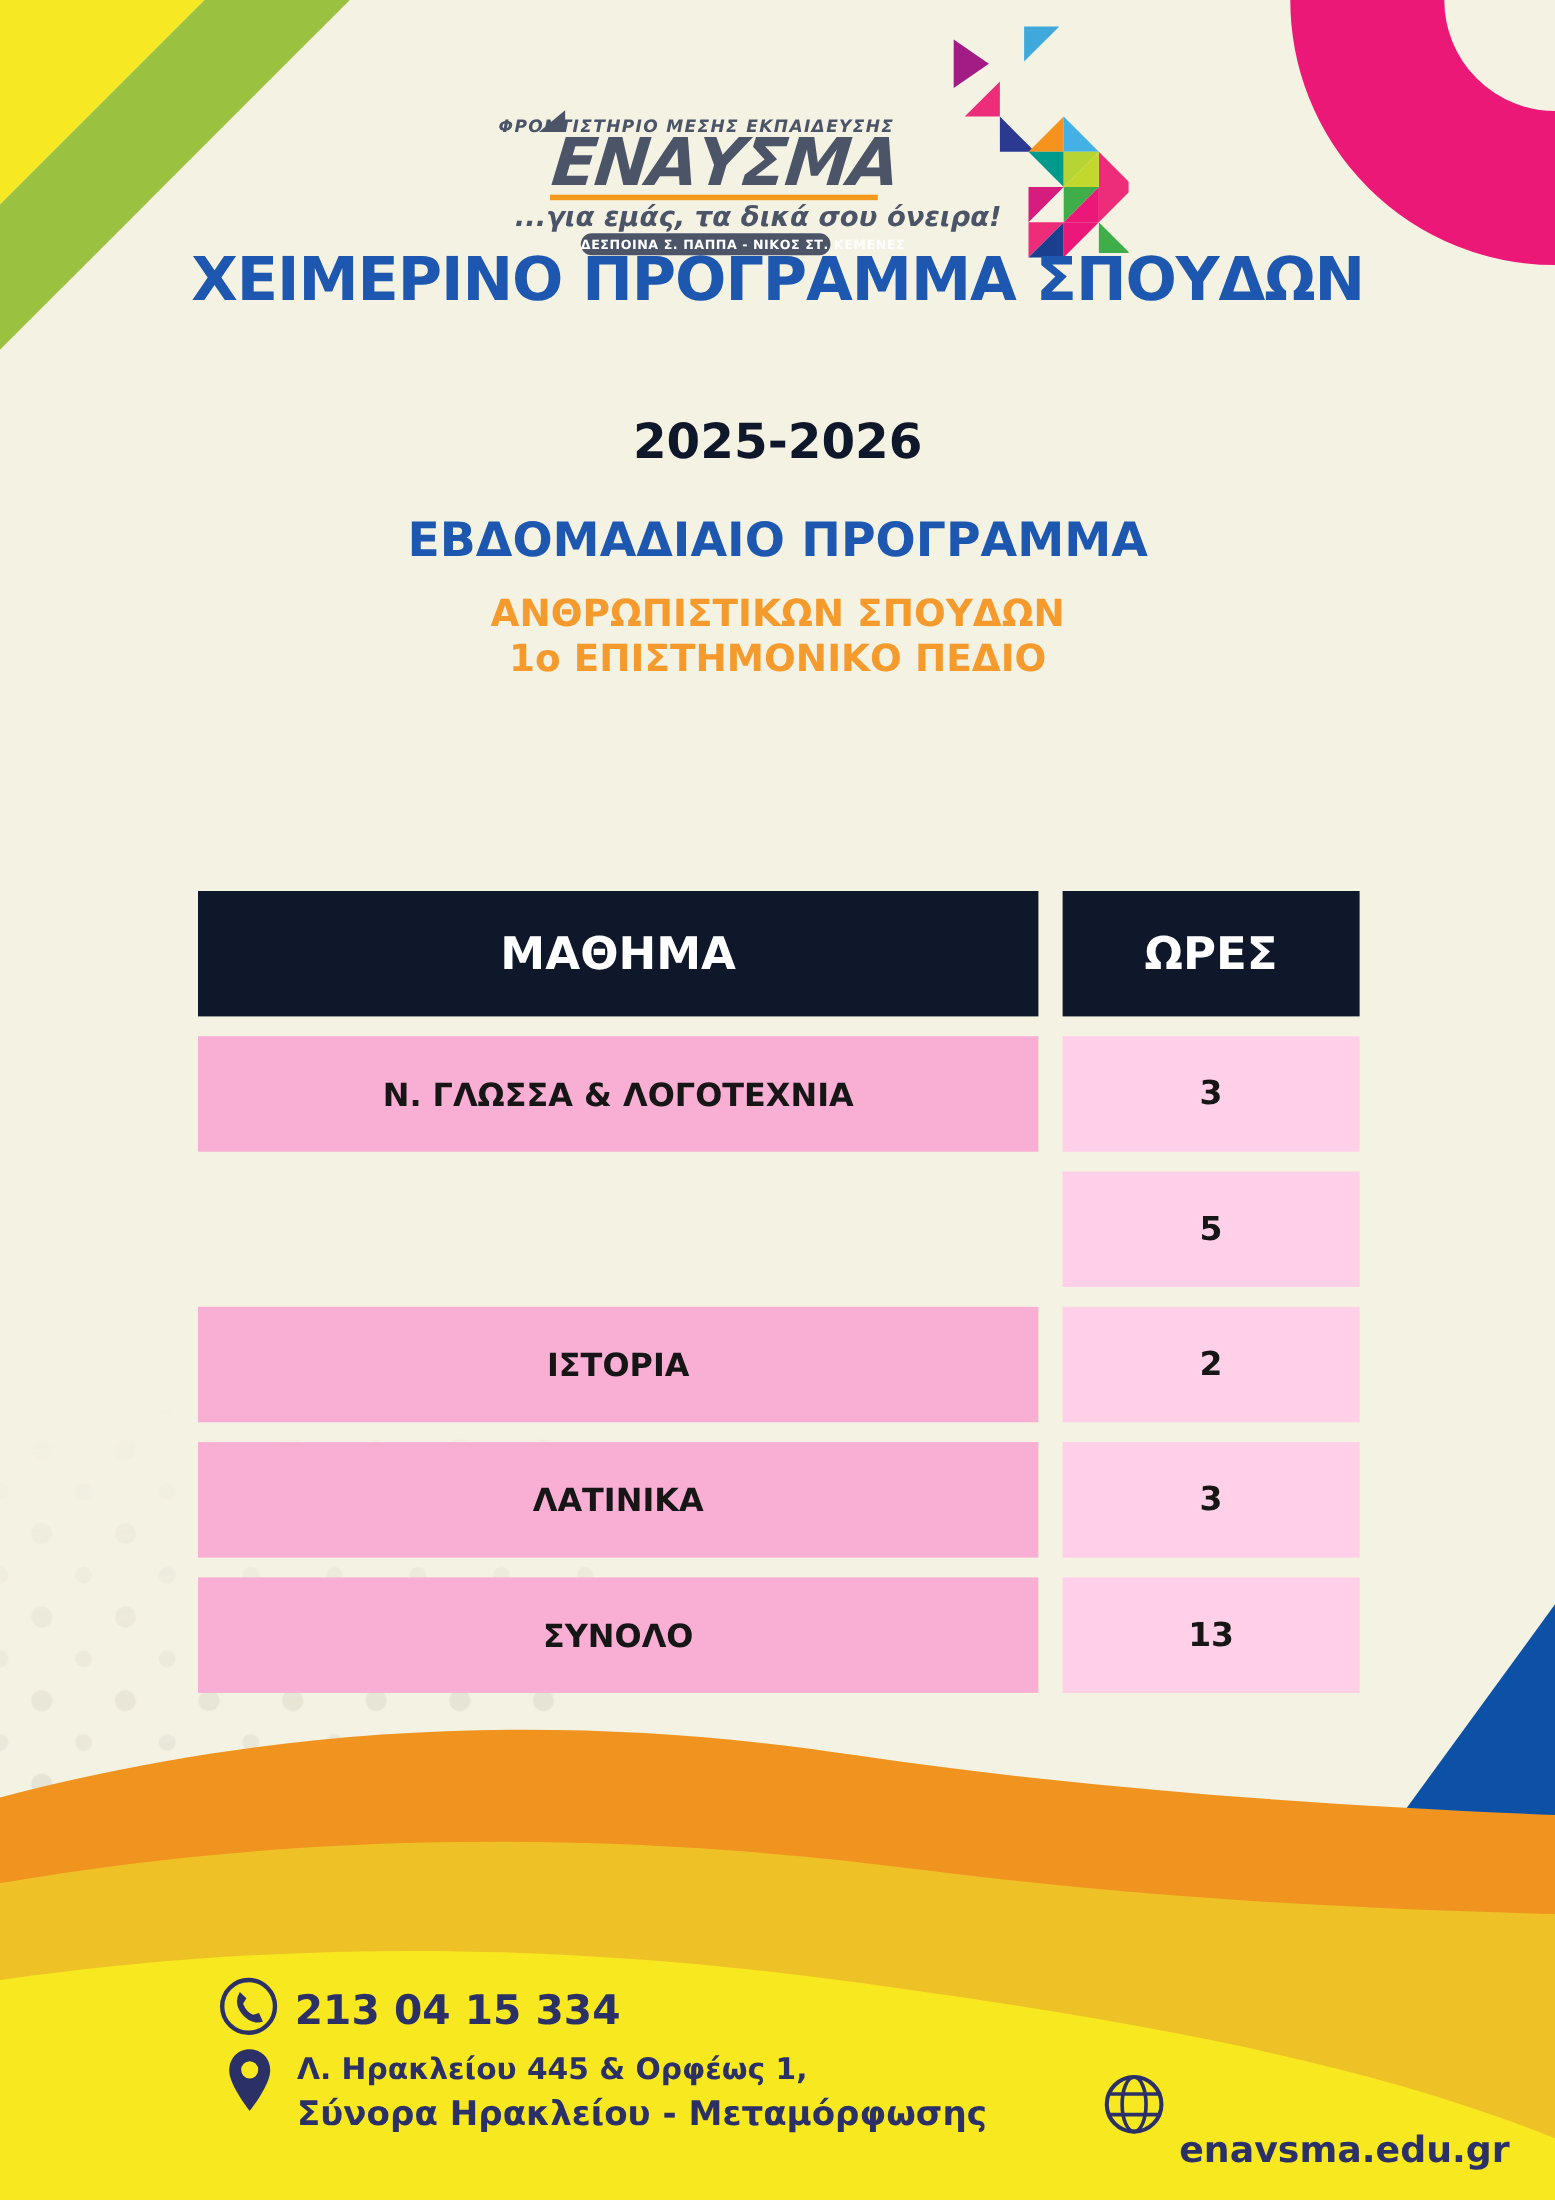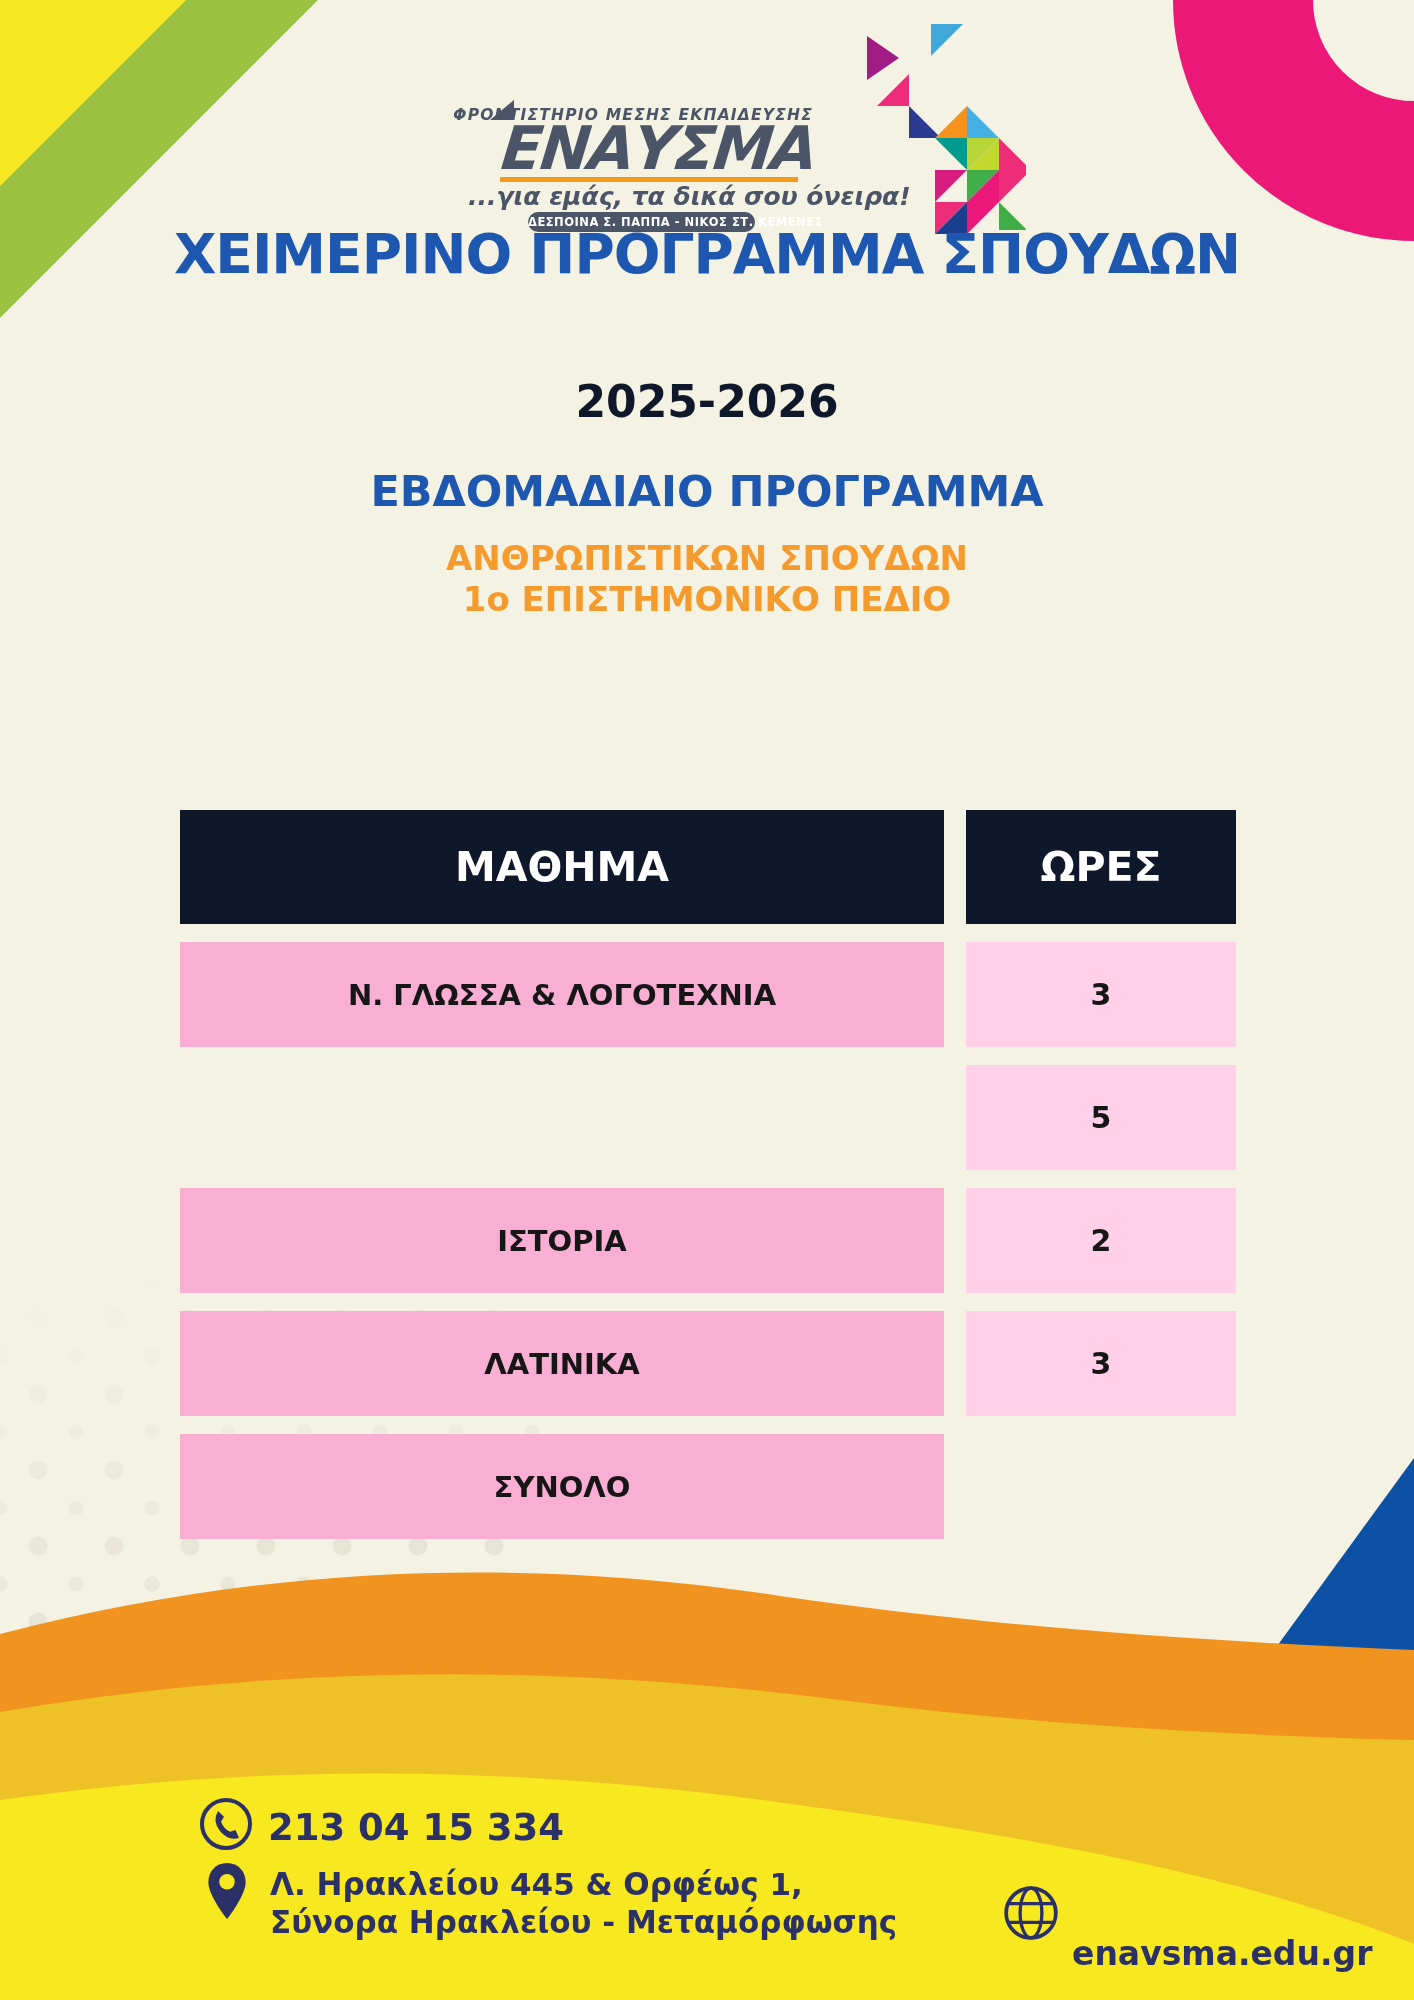--- a/index.html
+++ b/index.html
@@ -46,21 +46,21 @@
   .thead{background:#0f172a;color:#ffffff;font-size:41px;top:810px;height:114px;}
   .tsub{left:180px;width:764px;}
   .thrs{left:966px;width:270px;}
   .trow-sub{background:#f9aed3;color:#161616;font-size:29px;height:105px;}
   .trow-hrs{background:#ffd0e8;color:#161616;font-size:30px;height:105px;}
   .ry0{top:942px;} .ry1{top:1065px;} .ry2{top:1188px;} .ry3{top:1311px;} .ry4{top:1434px;}
   
   .f-ico{z-index:3;}
   .f-text{color:#2b3167;font-weight:bold;z-index:3;white-space:nowrap;}
   .f-phone{left:268px;top:1802px;font-size:37px;line-height:52px;}
-  .f-addr1{left:270px;top:1866px;font-size:31px;}
+  .f-addr1{left:270px;top:1866px;font-size:27px;}
   .f-addr2{left:270px;top:1904px;font-size:31px;}
   .f-web{left:1072px;top:1898px;font-size:33px;margin-top:36px;}
 </style>
 </head>
 <body>
 
 <div id="poster">
 
   <div id="dots" class="abs"></div>
 
@@ -118,20 +118,21 @@
 
   <div class="tcell trow-hrs thrs ry1">5</div>
 
   <div class="tcell trow-sub tsub ry2">ΙΣΤΟΡΙΑ</div>
   <div class="tcell trow-hrs thrs ry2">2</div>
 
   <div class="tcell trow-sub tsub ry3">ΛΑΤΙΝΙΚΑ</div>
   <div class="tcell trow-hrs thrs ry3">3</div>
 
   <div class="tcell trow-sub tsub ry4">ΣΥΝΟΛΟ</div>
+  <div class="tcell trow-hrs thrs ry4">13</div>
 
   <svg class="abs f-ico" style="left:198px;top:1796px" width="56" height="56" viewBox="0 0 56 56">
     <circle cx="28" cy="28" r="24" fill="none" stroke="#2b3167" stroke-width="4"></circle>
     <path d="M20 15 q-6 10 2 20 q8 10 19 7 l-3.5 -8 -5.5 1.7 q-6 -2.5 -9 -10 l3 -5 z" fill="#2b3167"></path>
   </svg>
   <div class="abs f-text f-phone">213 04 15 334</div>
 
   <svg class="abs f-ico" style="left:206px;top:1862px" width="42" height="58" viewBox="0 0 40 56">
     <path d="M20 1 C9 1 2 9.5 2 19.5 C2 32.5 20 55 20 55 S38 32.5 38 19.5 C38 9.5 31 1 20 1 Z" fill="#2b3167"></path>
     <circle cx="20" cy="19" r="7.5" fill="#f8e81f"></circle>

